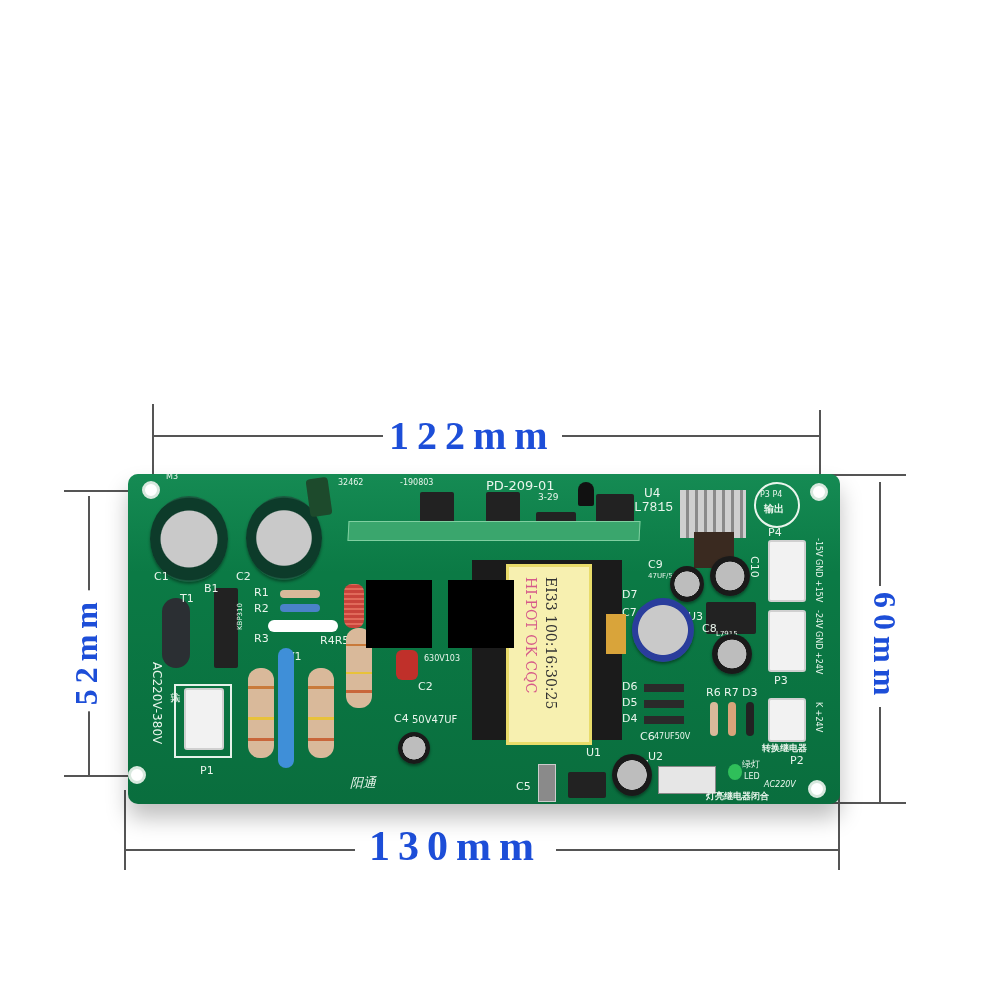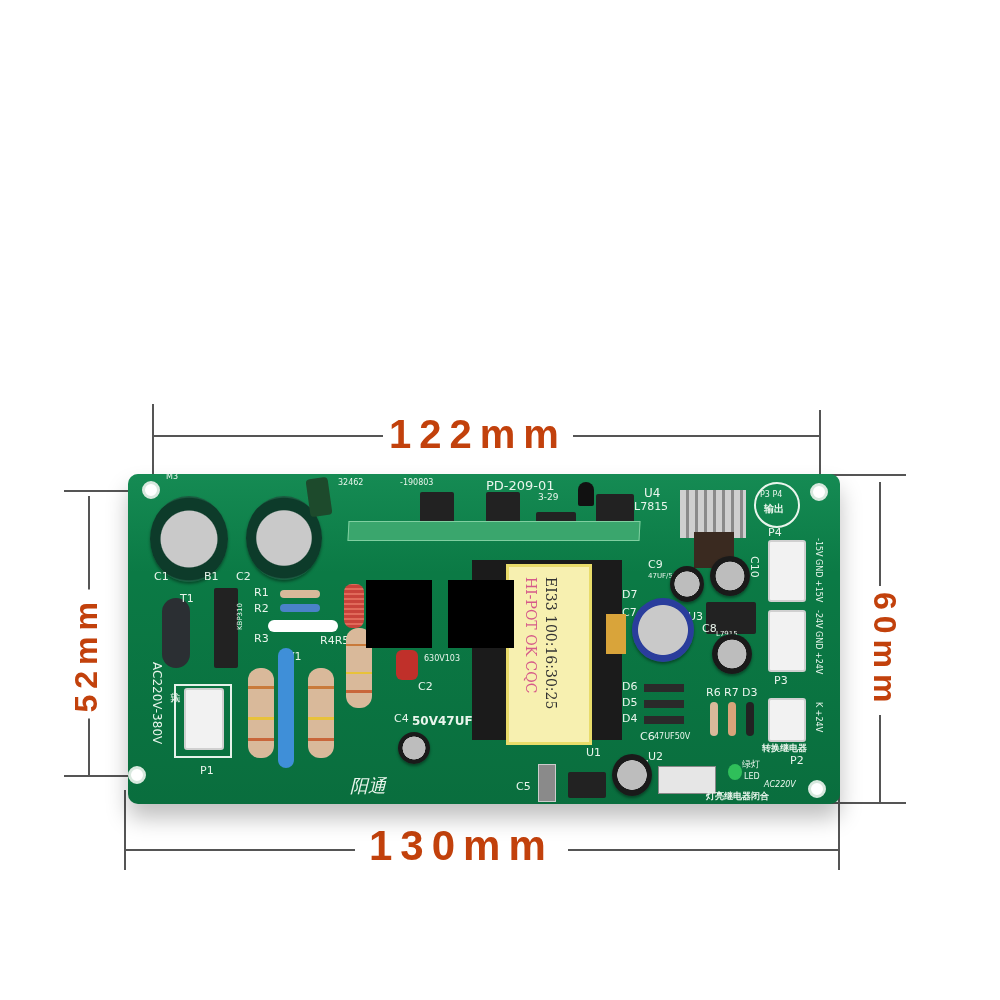--- a/index.html
+++ b/index.html
@@ -1,19 +1,19 @@
 <!DOCTYPE html>
 <html><head>
 <meta charset="utf-8">
 <style>
   html, body { margin:0; padding:0; background:#ffffff; }
   body { width:1000px; height:1000px; position:relative; overflow:hidden; font-family:"Liberation Sans", sans-serif; }
   .abs { position:absolute; }
   .dimline { position:absolute; background:#555555; }
-  .dimtext { position:absolute; color:#c2410c; font-family:Liberation Sans, sans-serif; font-weight:bold; letter-spacing:8px; background:#ffffff; white-space:nowrap; }
+  .dimtext { position:absolute; color:#1d4ed8; font-family:Liberation Serif, serif; font-weight:bold; letter-spacing:8px; background:#ffffff; white-space:nowrap; }
   .vtext { writing-mode:vertical-rl; letter-spacing:6px; }
   .board { position:absolute; left:128px; top:474px; width:712px; height:330px; background:#0b7a45; border-radius:10px;
     box-shadow: 0 14px 22px rgba(0,0,0,0.25); overflow:hidden; }
   .board::after { content:""; position:absolute; inset:0; background:linear-gradient(180deg, rgba(40,170,110,0.35), rgba(0,60,30,0.0) 30%, rgba(0,40,20,0.15)); pointer-events:none; }
   .silk { position:absolute; color:#e9f5ec; font-family:"DejaVu Sans", sans-serif; font-size:11px; white-space:nowrap; z-index:3; }
   .hole { position:absolute; width:18px; height:18px; border-radius:50%; background:#ffffff; border:3px solid #d8e8de; box-sizing:border-box; z-index:4; }
   .cap { position:absolute; border-radius:50%; background:radial-gradient(circle, #c9c9c9 0 48%, #0d3b2a 50% 70%, #1b5a40 72% 100%); box-shadow:0 2px 3px rgba(0,0,0,0.4); z-index:3; }
   .cap.blue { background:radial-gradient(circle, #c9c9c9 0 55%, #2a3d9c 57% 100%); }
   .cap.dark { background:radial-gradient(circle, #bdbdbd 0 50%, #1a1a1a 52% 100%); }
   .resistor { position:absolute; width:26px; border-radius:12px; background:#d9b99a; z-index:3;
@@ -70,32 +70,32 @@
   <div class="abs" style="left:180px;top:4px;width:22px;height:38px;background:#1d4a2c;border-radius:4px;transform:rotate(-8deg);z-index:3;"></div>
 
   <div class="pcb-daughter"></div>
   <div class="chip" style="left:292px;top:18px;width:34px;height:34px;"></div>
   <div class="chip" style="left:358px;top:18px;width:34px;height:34px;"></div>
   <div class="chip" style="left:408px;top:38px;width:40px;height:20px;"></div>
   <div class="chip" style="left:468px;top:20px;width:38px;height:32px;"></div>
   <div class="abs" style="left:450px;top:8px;width:16px;height:24px;background:#111;border-radius:8px 8px 2px 2px;z-index:3;"></div>
 
   <div class="silk" style="left:516px;top:12px;font-size:12px;">U4</div>
-  <div class="silk" style="left:506px;top:26px;font-size:11px;">L7815</div>
+  <div class="silk" style="left:506px;top:26px;font-size:13px;font-family:Liberation Mono, monospace;">L7815</div>
   <div class="abs" style="left:552px;top:16px;width:66px;height:48px;background:repeating-linear-gradient(90deg,#cfcfcf 0 6px,#8a8a8a 6px 9px);z-index:3;"></div>
   <div class="abs" style="left:566px;top:58px;width:40px;height:36px;background:#3a2a20;z-index:3;"></div>
 
   <div class="abs" style="left:626px;top:8px;width:42px;height:42px;border:2px solid #e9f5ec;border-radius:50%;z-index:3;"></div>
   <div class="silk" style="left:632px;top:16px;font-size:8px;">P3 P4</div>
   <div class="silk" style="left:636px;top:28px;font-size:10px;font-weight:bold;">输出</div>
 
   <div class="abs" style="left:34px;top:124px;width:28px;height:70px;background:#2b2f33;border-radius:14px;z-index:3;"></div>
   <div class="silk" style="left:52px;top:118px;">T1</div>
   <div class="chip" style="left:86px;top:114px;width:24px;height:80px;"></div>
-  <div class="silk" style="left:76px;top:96px;">B1</div>
+  <div class="silk" style="left:76px;top:108px;">B1</div>
   <div class="silk" style="left:108px;top:156px;font-size:7px;transform:rotate(-90deg);transform-origin:left top;">KBP310</div>
 
   <div class="conn-outline" style="left:46px;top:210px;width:54px;height:70px;"></div>
   <div class="conn" style="left:56px;top:214px;width:36px;height:58px;"></div>
   <div class="silk" style="left:72px;top:290px;">P1</div>
   <div class="silk" style="left:22px;top:188px;font-size:12px;writing-mode:vertical-rl;">AC220V-380V</div>
   <div class="silk" style="left:40px;top:210px;font-size:10px;writing-mode:vertical-rl;">输入</div>
 
   <div class="silk" style="left:126px;top:112px;">R1</div>
   <div class="silk" style="left:126px;top:128px;">R2</div>
@@ -111,21 +111,21 @@
   <div class="resistor" style="left:218px;top:154px;height:80px;"></div>
   <div class="abs" style="left:216px;top:110px;width:20px;height:44px;background:repeating-linear-gradient(0deg,#c8433a 0 3px,#e06a5a 3px 5px);border-radius:8px;z-index:3;"></div>
 
   <div class="black" style="left:238px;top:106px;width:66px;height:68px;"></div>
   <div class="black" style="left:320px;top:106px;width:66px;height:68px;"></div>
 
   <div class="abs" style="left:268px;top:176px;width:22px;height:30px;background:#c0302a;border-radius:6px;z-index:3;"></div>
   <div class="silk" style="left:296px;top:180px;font-size:8px;">630V103</div>
   <div class="silk" style="left:290px;top:206px;">C2</div>
   <div class="silk" style="left:266px;top:238px;">C4</div>
-  <div class="silk" style="left:284px;top:240px;font-size:12px;font-weight:bold;">50V47UF</div>
+  <div class="silk" style="left:284px;top:240px;font-size:10px;">50V47UF</div>
   <div class="cap dark" style="left:270px;top:258px;width:32px;height:32px;"></div>
 
   <div class="abs" style="left:344px;top:86px;width:150px;height:180px;background:#1b1b1b;z-index:3;"></div>
   <div class="abs" style="left:478px;top:140px;width:20px;height:40px;background:#d9a43a;z-index:4;"></div>
   <div class="transformer">
     <div class="tlabel" style="left:34px;top:10px;color:#333;">EI33 100:16:30:25</div>
     <div class="tlabel" style="left:14px;top:10px;color:#d65a8a;">HI-POT OK CQC</div>
   </div>
 
   <div class="silk" style="left:520px;top:84px;">C9</div>
@@ -151,21 +151,21 @@
   <div class="silk" style="left:512px;top:256px;">C6</div>
   <div class="silk" style="left:526px;top:258px;font-size:8px;">47UF50V</div>
 
   <div class="silk" style="left:578px;top:212px;">R6</div>
   <div class="silk" style="left:596px;top:212px;">R7</div>
   <div class="silk" style="left:614px;top:212px;">D3</div>
   <div class="abs" style="left:582px;top:228px;width:8px;height:34px;background:#d9b99a;border-radius:4px;z-index:3;"></div>
   <div class="abs" style="left:600px;top:228px;width:8px;height:34px;background:#d9a47a;border-radius:4px;z-index:3;"></div>
   <div class="abs" style="left:618px;top:228px;width:8px;height:34px;background:#222;border-radius:4px;z-index:3;"></div>
 
-  <div class="silk" style="left:222px;top:300px;font-size:18px;font-style:italic;">阳通</div>
+  <div class="silk" style="left:222px;top:300px;font-size:13px;font-style:italic;">阳通</div>
   <div class="silk" style="left:388px;top:306px;">C5</div>
   <div class="abs" style="left:410px;top:290px;width:16px;height:36px;background:#8a8a8a;border:1px solid #ccc;z-index:3;"></div>
   <div class="silk" style="left:458px;top:272px;">U1</div>
   <div class="silk" style="left:456px;top:286px;font-size:8px;padding-left:39px;">PC817</div>
   <div class="chip" style="left:440px;top:298px;width:38px;height:26px;"></div>
   <div class="cap dark" style="left:484px;top:280px;width:40px;height:42px;"></div>
   <div class="silk" style="left:520px;top:276px;">U2</div>
   <div class="abs" style="left:530px;top:292px;width:56px;height:26px;background:#e6e6e6;border:1px solid #888;z-index:3;"></div>
   <div class="abs" style="left:600px;top:290px;width:14px;height:16px;background:#2fbf5a;border-radius:50%;z-index:3;"></div>
   <div class="silk" style="left:614px;top:284px;font-size:9px;font-family:Liberation Serif, serif;">绿灯</div>

